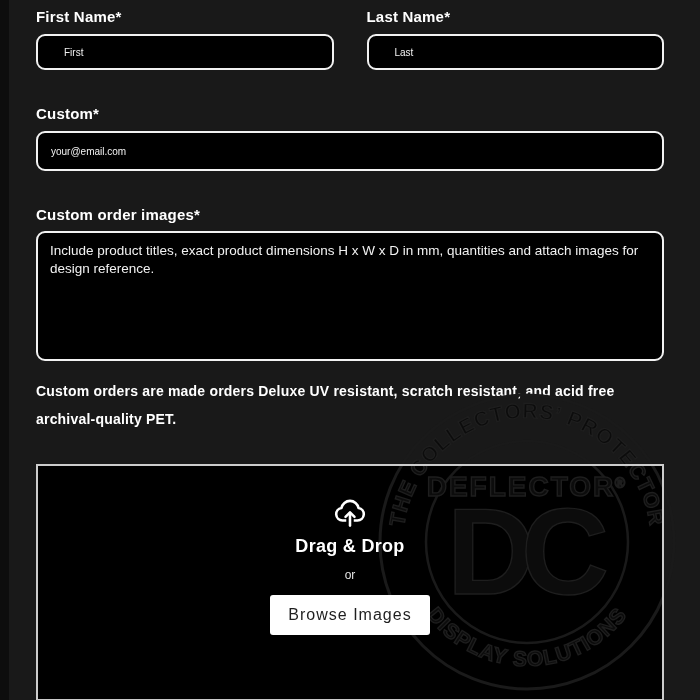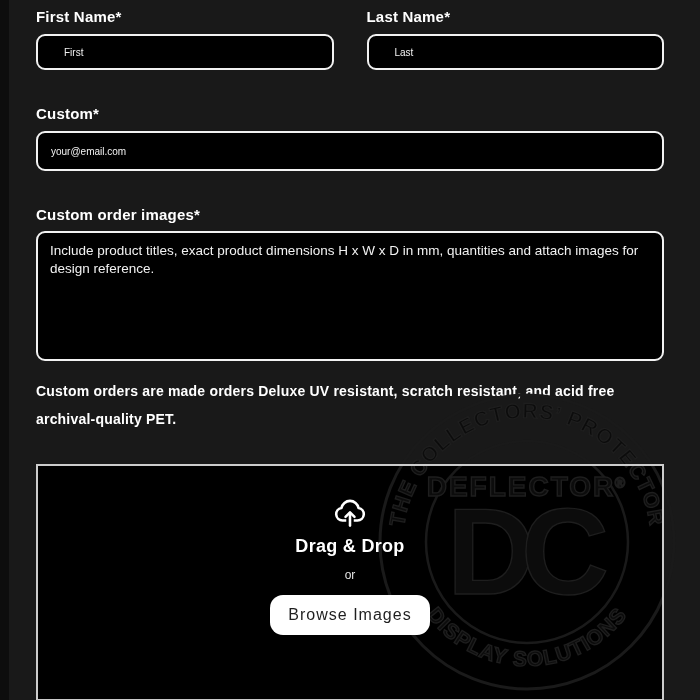--- a/index.html
+++ b/index.html
@@ -115,21 +115,21 @@
   }
   .or-label {
     margin-top:11px;
     font-size:12px; color:#e3e3e3;
   }
   .browse-btn {
     margin-top:13px;
     background:#ffffff;
     color:#1f1f1f;
     border:none;
-    border-radius:13px;
+    border-radius:3px;
     font-family:"Liberation Sans", sans-serif;
     font-size:16px;
     letter-spacing:1px;
     padding:0 18px;
     height:40px;
     min-width:150px;
     cursor:pointer;
   }
   
   .wm-stroke {

